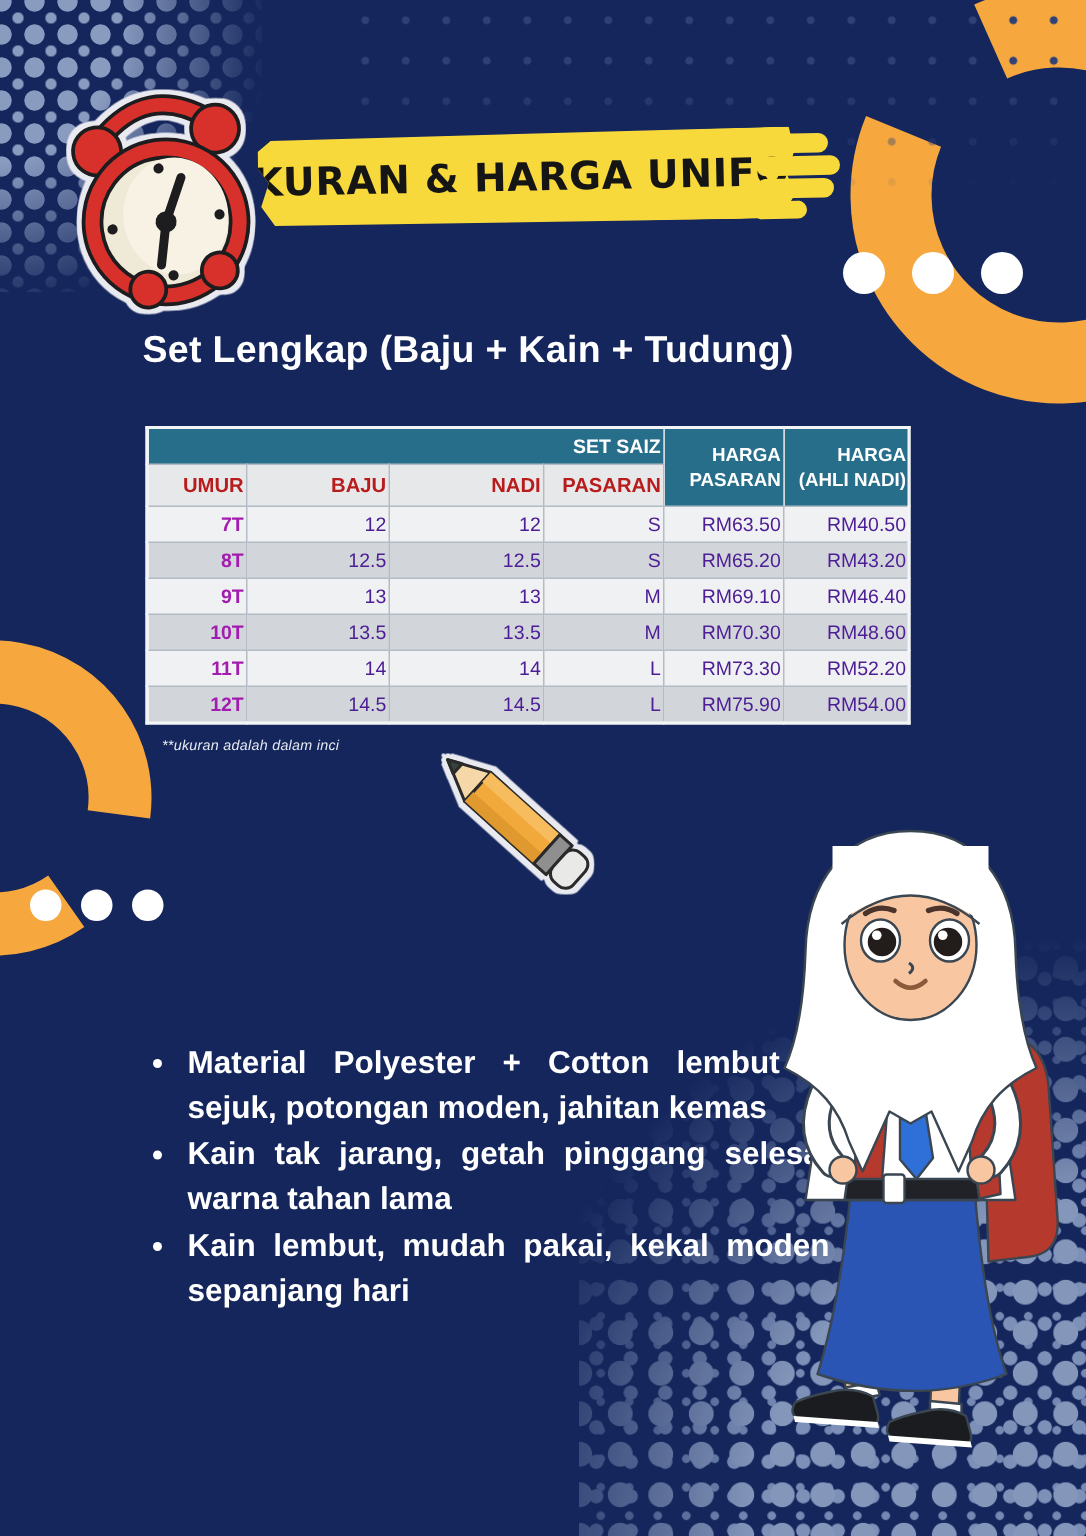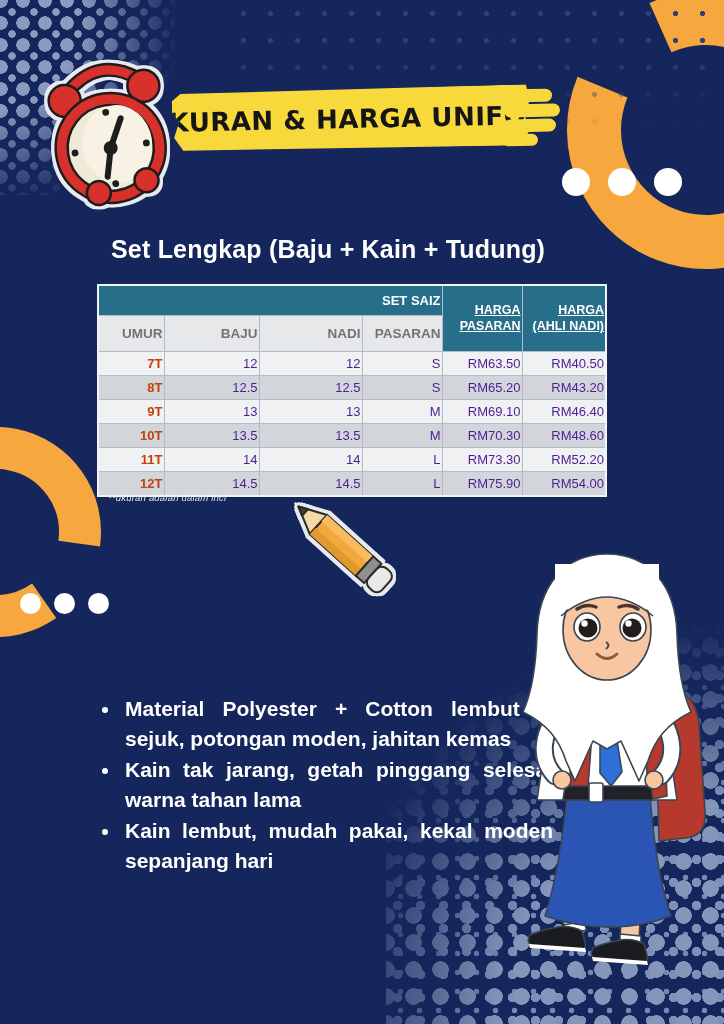--- a/index.html
+++ b/index.html
@@ -54,21 +54,21 @@
   .banner-stub{background:#f8d93c; border-radius:8px; transform:rotate(-1.2deg);}
   .banner-title{
     font-family:"DejaVu Sans", sans-serif;
     font-weight:800; font-size:26px; letter-spacing:.5px; color:#151515;
     white-space:nowrap; padding-left:18px;
   }
 
   
   .h-set{
     left:95px; top:219px; width:560px;
-    color:#ffffff; font-weight:bold; font-size:25px; letter-spacing:.2px; margin:16px;
+    color:#ffffff; font-weight:bold; font-size:25px; letter-spacing:.2px; margin:0;
   }
   .h-ciri{
     left:95px; top:638px; width:300px;
     color:#ffffff; font-weight:bold; font-size:24px; margin:0;
   }
   .note{
     left:108px; top:492px; width:260px;
     color:#e7eaf2; font-style:italic; font-size:9.5px; letter-spacing:.2px;
   }
   ul.features{
@@ -87,26 +87,26 @@
     font-family:"Liberation Sans", sans-serif;
   }
   table.sizes th, table.sizes td{
     border:1px solid #b3bcc6; text-align:right; vertical-align:middle;
     overflow:hidden; white-space:nowrap;
   }
   th.teal{
     background:#276e8b; color:#ffffff; font-weight:bold; font-size:13px;
     height:21px; border-color:#e8ecef;
   }
-  th.teal.price{font-size:12.5px; line-height:1.3; white-space:normal; padding:16px 1px;text-decoration:underline;}
+  th.teal.price{font-size:12.5px; line-height:1.3; white-space:normal; padding:2px 1px;}
   tr.subhead th{
-    background:#e6e8ea; color:#737373; font-weight:bold; font-size:13.5px; height:25px;
+    background:#e6e8ea; color:#b91c1c; font-weight:bold; font-size:13.5px; height:25px;
   }
   table.sizes tbody td{font-size:13px; color:#4c1d95; height:21px;}
-  table.sizes tbody td.age{font-weight:bold; color:#c2410c;}
+  table.sizes tbody td.age{font-weight:bold; color:#a21caf;}
   table.sizes tbody tr:nth-child(odd){background:#f0f1f2;}
   table.sizes tbody tr:nth-child(even){background:#d2d6da;}
 
   
   .sticker{
     filter:drop-shadow(3px 0 0 #e9e9f0) drop-shadow(-3px 0 0 #e9e9f0)
            drop-shadow(0 3px 0 #e9e9f0) drop-shadow(0 -3px 0 #e9e9f0);
   }
 </style>
 </head>

